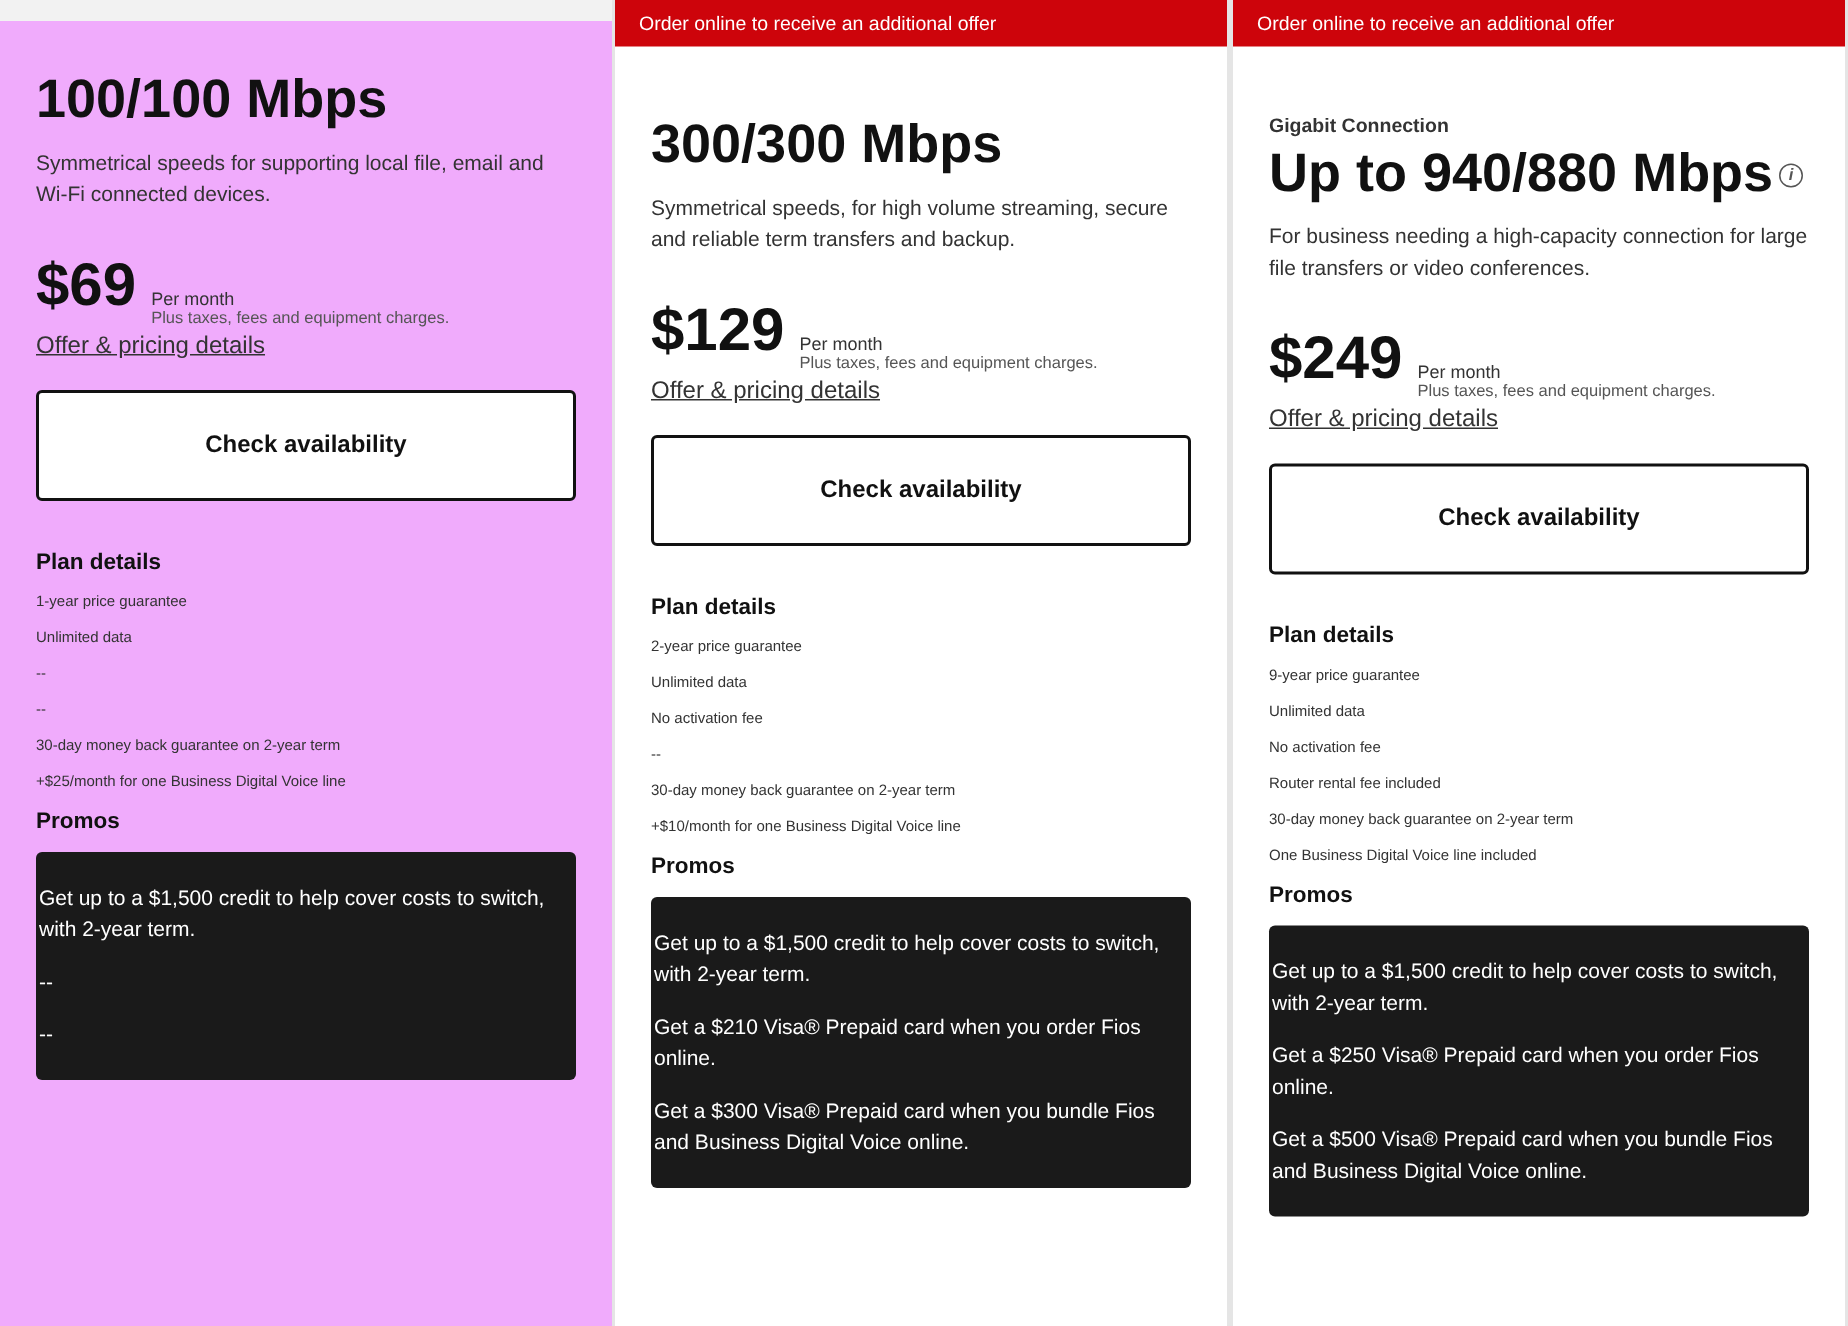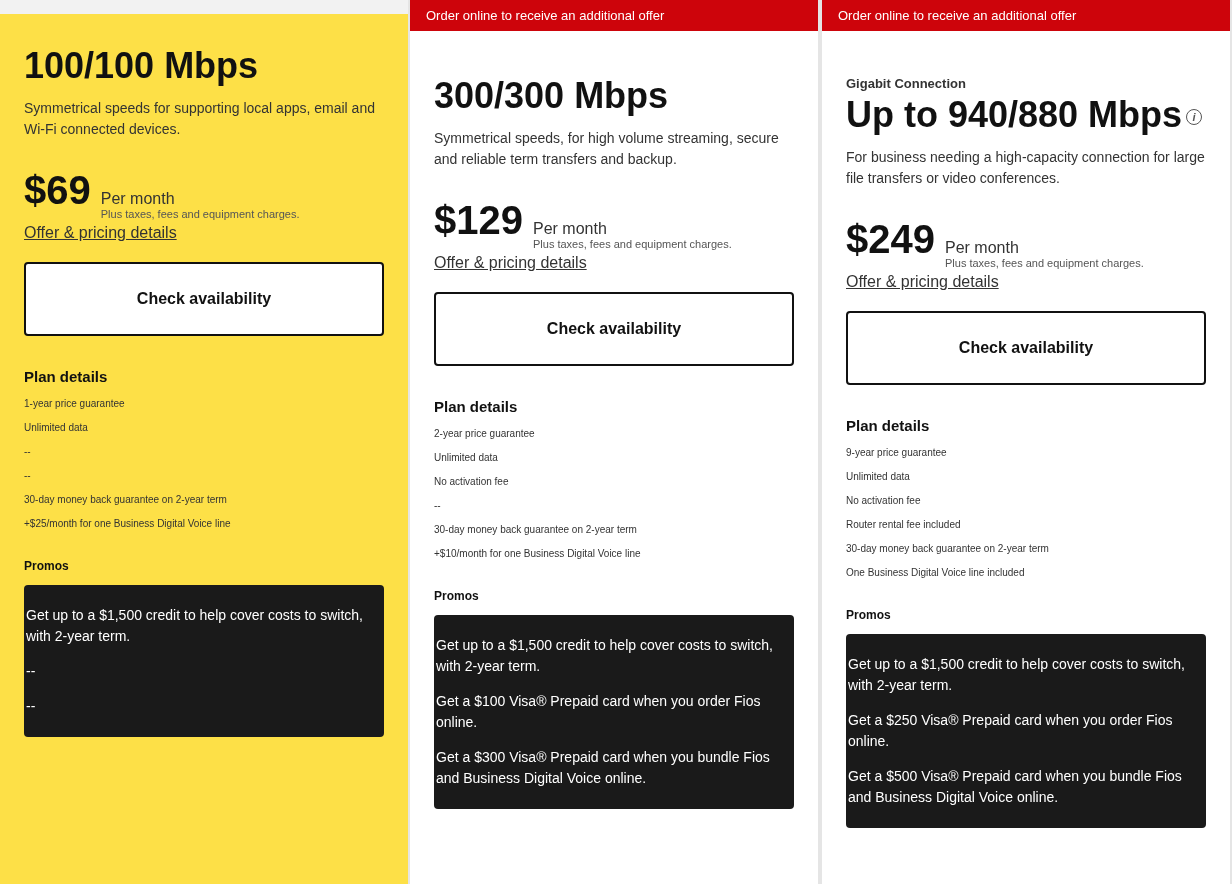--- a/index.html
+++ b/index.html
@@ -24,21 +24,21 @@
       padding: 32px 24px 32px 24px;
       position: relative;
       display: flex;
       flex-direction: column;
     }
     .plan-card.highlighted {
       border-left: 2px solid #e5e5e5;
       border-right: 2px solid #e5e5e5;
     }
     .plan-card:first-child {
-      background: #fde047;
+      background: #f0abfc;
       margin-top: 14px;
     }
     .order-banner {
       background: #cd040b;
       color: #fff;
       font-size: 13px;
       padding: 8px 16px;
       position: absolute;
       top: 0;
       left: 0;
@@ -81,21 +81,21 @@
     .plan-price {
       font-size: 40px;
       font-weight: 700;
       color: #111;
     }
     .plan-price-detail {
       display: flex;
       flex-direction: column;
     }
     .plan-price-detail .per-month {
-      font-size: 16px;
+      font-size: 12px;
       color: #333;
       font-weight: 400;
     }
     .plan-price-detail .taxes {
       font-size: 11px;
       color: #555;
     }
     .offer-link {
       font-size: 16px;
       color: #333;
@@ -123,24 +123,23 @@
       color: #111;
       margin-bottom: 12px;
     }
     .plan-feature {
       font-size: 10px;
       color: #333;
       margin-bottom: 10px;
       line-height: 1.4;
     }
     .promos-heading {
-      font-size: 12px;
-      font-weight: 700;
-      color: #111;
-      margin-top: 18px;
+      font-size: 15px;
+      font-weight: 700;
+      color: #111;
       margin-bottom: 12px;
     }
     .promo-box {
       background: #1a1a1a;
       color: #fff;
       border-radius: 4px;
       padding: 20px 2px;
       font-size: 14px;
       line-height: 1.5;
     }
@@ -166,21 +165,21 @@
       font-weight: 700;
       vertical-align: middle;
       cursor: pointer;
     }
   </style>
 </head>
 <body>
 
 <div class="plans-container">
 <div class="plan-card">
-      <div class="plan-top"><div class="plan-speed">100/100 Mbps</div><div class="plan-description">Symmetrical speeds for supporting local apps, email and Wi-Fi connected devices.</div><div class="plan-price-row">
+      <div class="plan-top"><div class="plan-speed">100/100 Mbps</div><div class="plan-description">Symmetrical speeds for supporting local file, email and Wi-Fi connected devices.</div><div class="plan-price-row">
     <span class="plan-price">$69</span>
     <div class="plan-price-detail">
       <span class="per-month">Per month</span>
       <span class="taxes">Plus taxes, fees and equipment charges.</span>
     </div>
   </div><a class="offer-link">Offer &amp; pricing details</a><button class="check-btn">Check availability</button></div>
       <div class="plan-details-heading">Plan details</div>
       <div class="plan-feature">1-year price guarantee</div>
       <div class="plan-feature">Unlimited data</div>
       <div class="plan-feature">--</div>
@@ -206,21 +205,21 @@
       <div class="plan-details-heading">Plan details</div>
       <div class="plan-feature">2-year price guarantee</div>
       <div class="plan-feature">Unlimited data</div>
       <div class="plan-feature">No activation fee</div>
       <div class="plan-feature">--</div>
       <div class="plan-feature">30-day money back guarantee on 2-year term</div>
       <div class="plan-feature">+$10/month for one Business Digital Voice line</div>
       <div class="promos-heading">Promos</div>
       <div class="promo-box">
         <div class="promo-item">Get up to a $1,500 credit to help cover costs to switch, with 2-year term.</div>
-        <div class="promo-item">Get a $100 Visa® Prepaid card when you order Fios online.</div>
+        <div class="promo-item">Get a $210 Visa® Prepaid card when you order Fios online.</div>
         <div class="promo-item">Get a $300 Visa® Prepaid card when you bundle Fios and Business Digital Voice online.</div>
       </div>
     </div>
     <div class="plan-card has-banner highlighted">
       <div class="order-banner">Order online to receive an additional offer</div>
       <div class="plan-top"><div class="plan-tag">Gigabit Connection</div><div class="plan-speed">Up to 940/880 Mbps<span class="info-icon">i</span></div><div class="plan-description">For business needing a high-capacity connection for large file transfers or video conferences.</div><div class="plan-price-row">
     <span class="plan-price">$249</span>
     <div class="plan-price-detail">
       <span class="per-month">Per month</span>
       <span class="taxes">Plus taxes, fees and equipment charges.</span>

